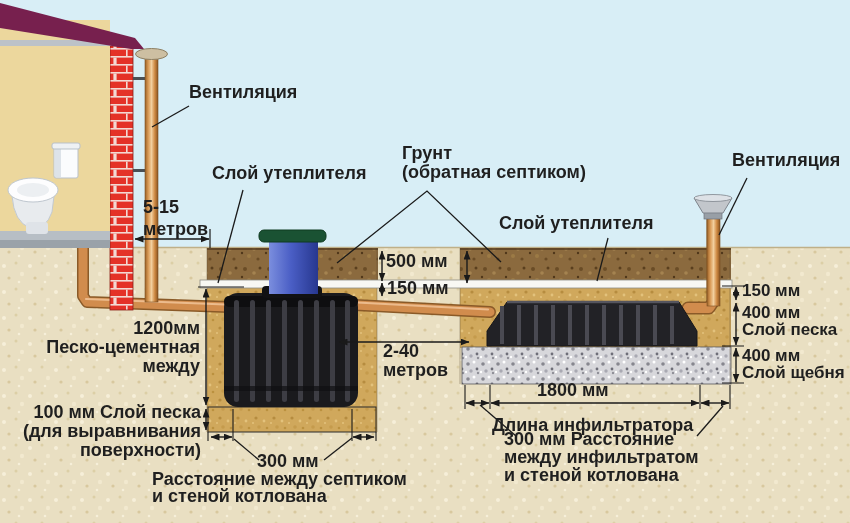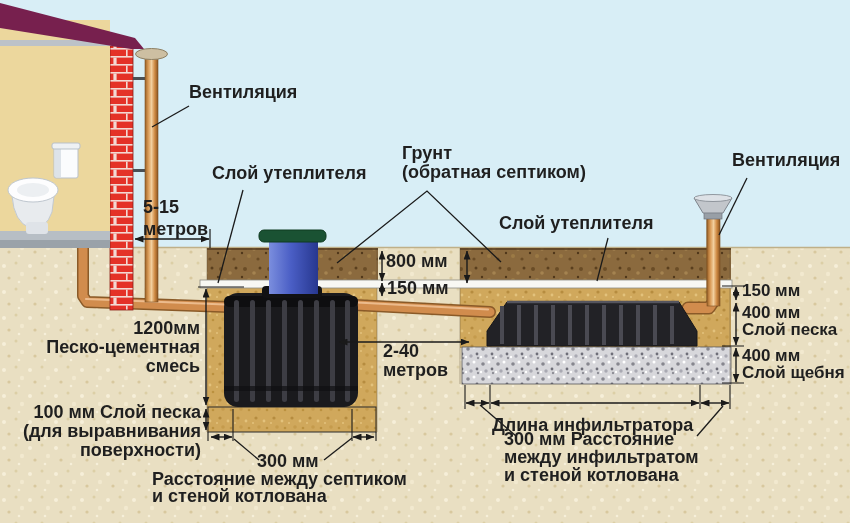--- a/index.html
+++ b/index.html
@@ -238,35 +238,36 @@
 </svg>
 
 <div class="lbl" style="left:189px;top:83px">Вентиляция</div>
 <div class="lbl" style="left:402px;top:144px">Грунт
 (обратная септиком)</div>
 <div class="lbl" style="left:212px;top:164px">Слой утеплителя</div>
 <div class="lbl" style="left:499px;top:214px">Слой утеплителя</div>
 <div class="lbl" style="left:732px;top:151px">Вентиляция</div>
 <div class="lbl" style="left:143px;top:196px;line-height:22px">5-15
 метров</div>
-<div class="lbl" style="left:386px;top:252px">800 мм</div>
+<div class="lbl" style="left:386px;top:252px">500 мм</div>
 <div class="lbl" style="left:387px;top:279px">150 мм</div>
 <div class="lbl sm" style="left:742px;top:283px">150 мм</div>
 <div class="lbl sm" style="left:742px;top:305px">400 мм
 Слой песка</div>
 <div class="lbl sm" style="left:742px;top:348px">400 мм
 Слой щебня</div>
 <div class="lbl rt" style="left:20px;top:319px;width:180px">1200мм
 Песко-цементная
-смесь</div>
+между</div>
 <div class="lbl rt" style="left:10px;top:403px;width:191px">100 мм Слой песка
 (для выравнивания
 поверхности)</div>
 <div class="lbl ctr" style="left:383px;top:342px;width:103px">2-40
 метров</div>
 <div class="lbl" style="left:257px;top:452px">300 мм</div>
 <div class="lbl ctr" style="left:152px;top:471px;width:287px;line-height:17px">Расстояние между септиком
 и стеной котлована</div>
+<div class="lbl ctr" style="left:537px;top:381px;width:120px">1800 мм</div>
 <div class="lbl ctr" style="left:492px;top:416px;width:215px">Длина инфильтратора</div>
 <div class="lbl ctr" style="left:504px;top:430px;width:206px;line-height:18px">300 мм Расстояние
 между инфильтратом
 и стеной котлована</div>
 </div>
 
 </body></html>

